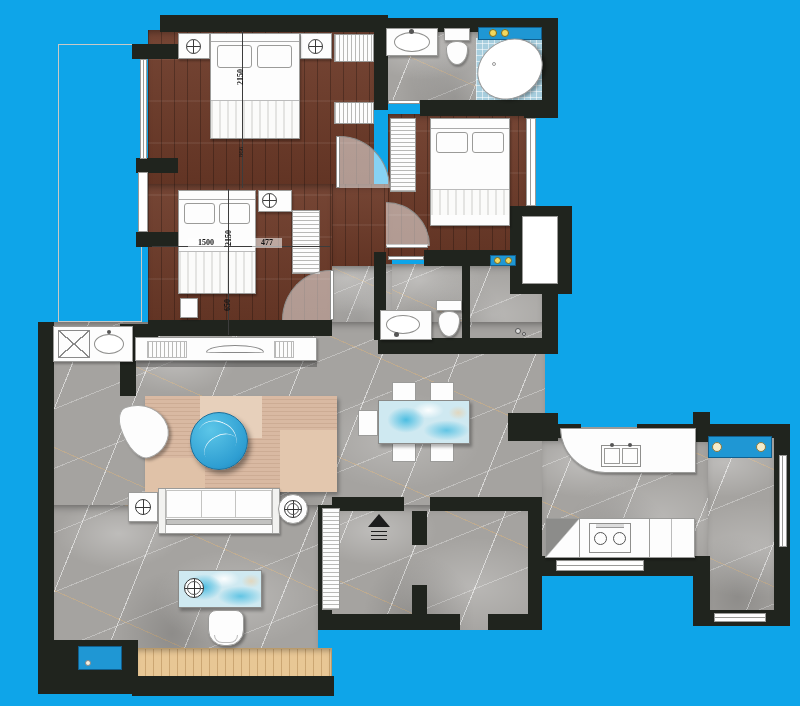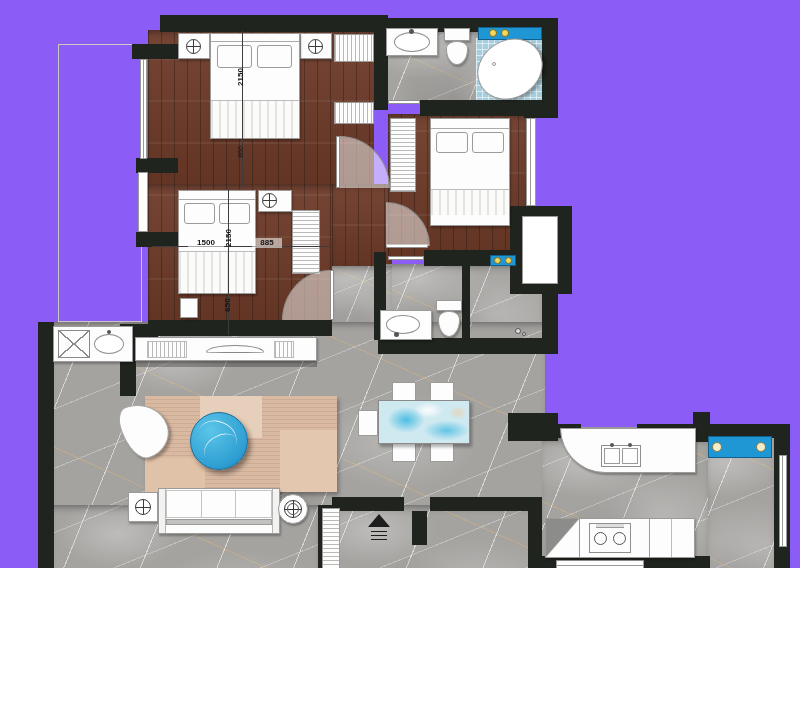--- a/index.html
+++ b/index.html
@@ -1,17 +1,17 @@
 <!DOCTYPE html>
 <html style="--wall: #20241e; --marble: #a5a3a0; --wood-dark: #6d3a28; --wood-light: #e8c795; --mosaic-blue: #a7cede; --marble-blue: #cfe9f1; --accent-blue: #1f97d4; --rug: #d9b9a2; --table-blue: #2e9ed2;"><head>
 <meta charset="utf-8">
 <style>
   html,body{margin:0;padding:0;background:#fff;}
-  .plan{position:relative;width:800px;height:568px;background:#8b5cf6;overflow:hidden;
-        font-family:Liberation Sans, sans-serif;}
+  .plan{position:relative;width:800px;height:706px;background:#0ea5e9;overflow:hidden;
+        font-family:Liberation Serif, serif;}
   .a{position:absolute;box-sizing:border-box;}
   
   .w{background:var(--wall,#20241e);}
   
   .marble{background-color:var(--marble,#a5a3a0);
     background-image:
       radial-gradient(90px 50px at 25% 20%, rgba(255,255,255,.28), transparent 70%),
       radial-gradient(120px 70px at 70% 65%, rgba(255,255,255,.22), transparent 70%),
       radial-gradient(80px 90px at 45% 90%, rgba(0,0,0,.14), transparent 70%),
       repeating-linear-gradient(112deg, transparent 0 34px, rgba(255,255,255,.55) 34px 35px, transparent 35px 71px),
@@ -276,16 +276,16 @@
   </div>
 
   <div class="a blue" style="left:708px;top:436px;width:64px;height:22px;"></div>
   <div class="a dot" style="left:712px;top:442px;width:10px;height:10px;background:#f5ecca;border:1px solid #8a7a40;"></div>
   <div class="a dot" style="left:756px;top:442px;width:10px;height:10px;background:#f5ecca;border:1px solid #8a7a40;"></div>
 
   <div class="a dim vdim" style="left:221px;top:72px;width:40px;">2150</div>
   <div class="a dim vdim" style="left:226px;top:147px;width:30px;font-weight:normal;font-size:7px;">866</div>
   <div class="a dim" style="left:188px;top:238px;width:36px;background:rgba(255,255,255,.55);">1500</div>
   <div class="a dim vdim" style="left:209px;top:233px;width:40px;">2150</div>
-  <div class="a dim" style="left:252px;top:238px;width:30px;background:rgba(255,255,255,.55);">885</div>
+  <div class="a dim" style="left:252px;top:238px;width:30px;background:rgba(255,255,255,.55);">477</div>
   <div class="a dim vdim" style="left:213px;top:300px;width:30px;">650</div>
 
 </div>
 
 </body></html>

